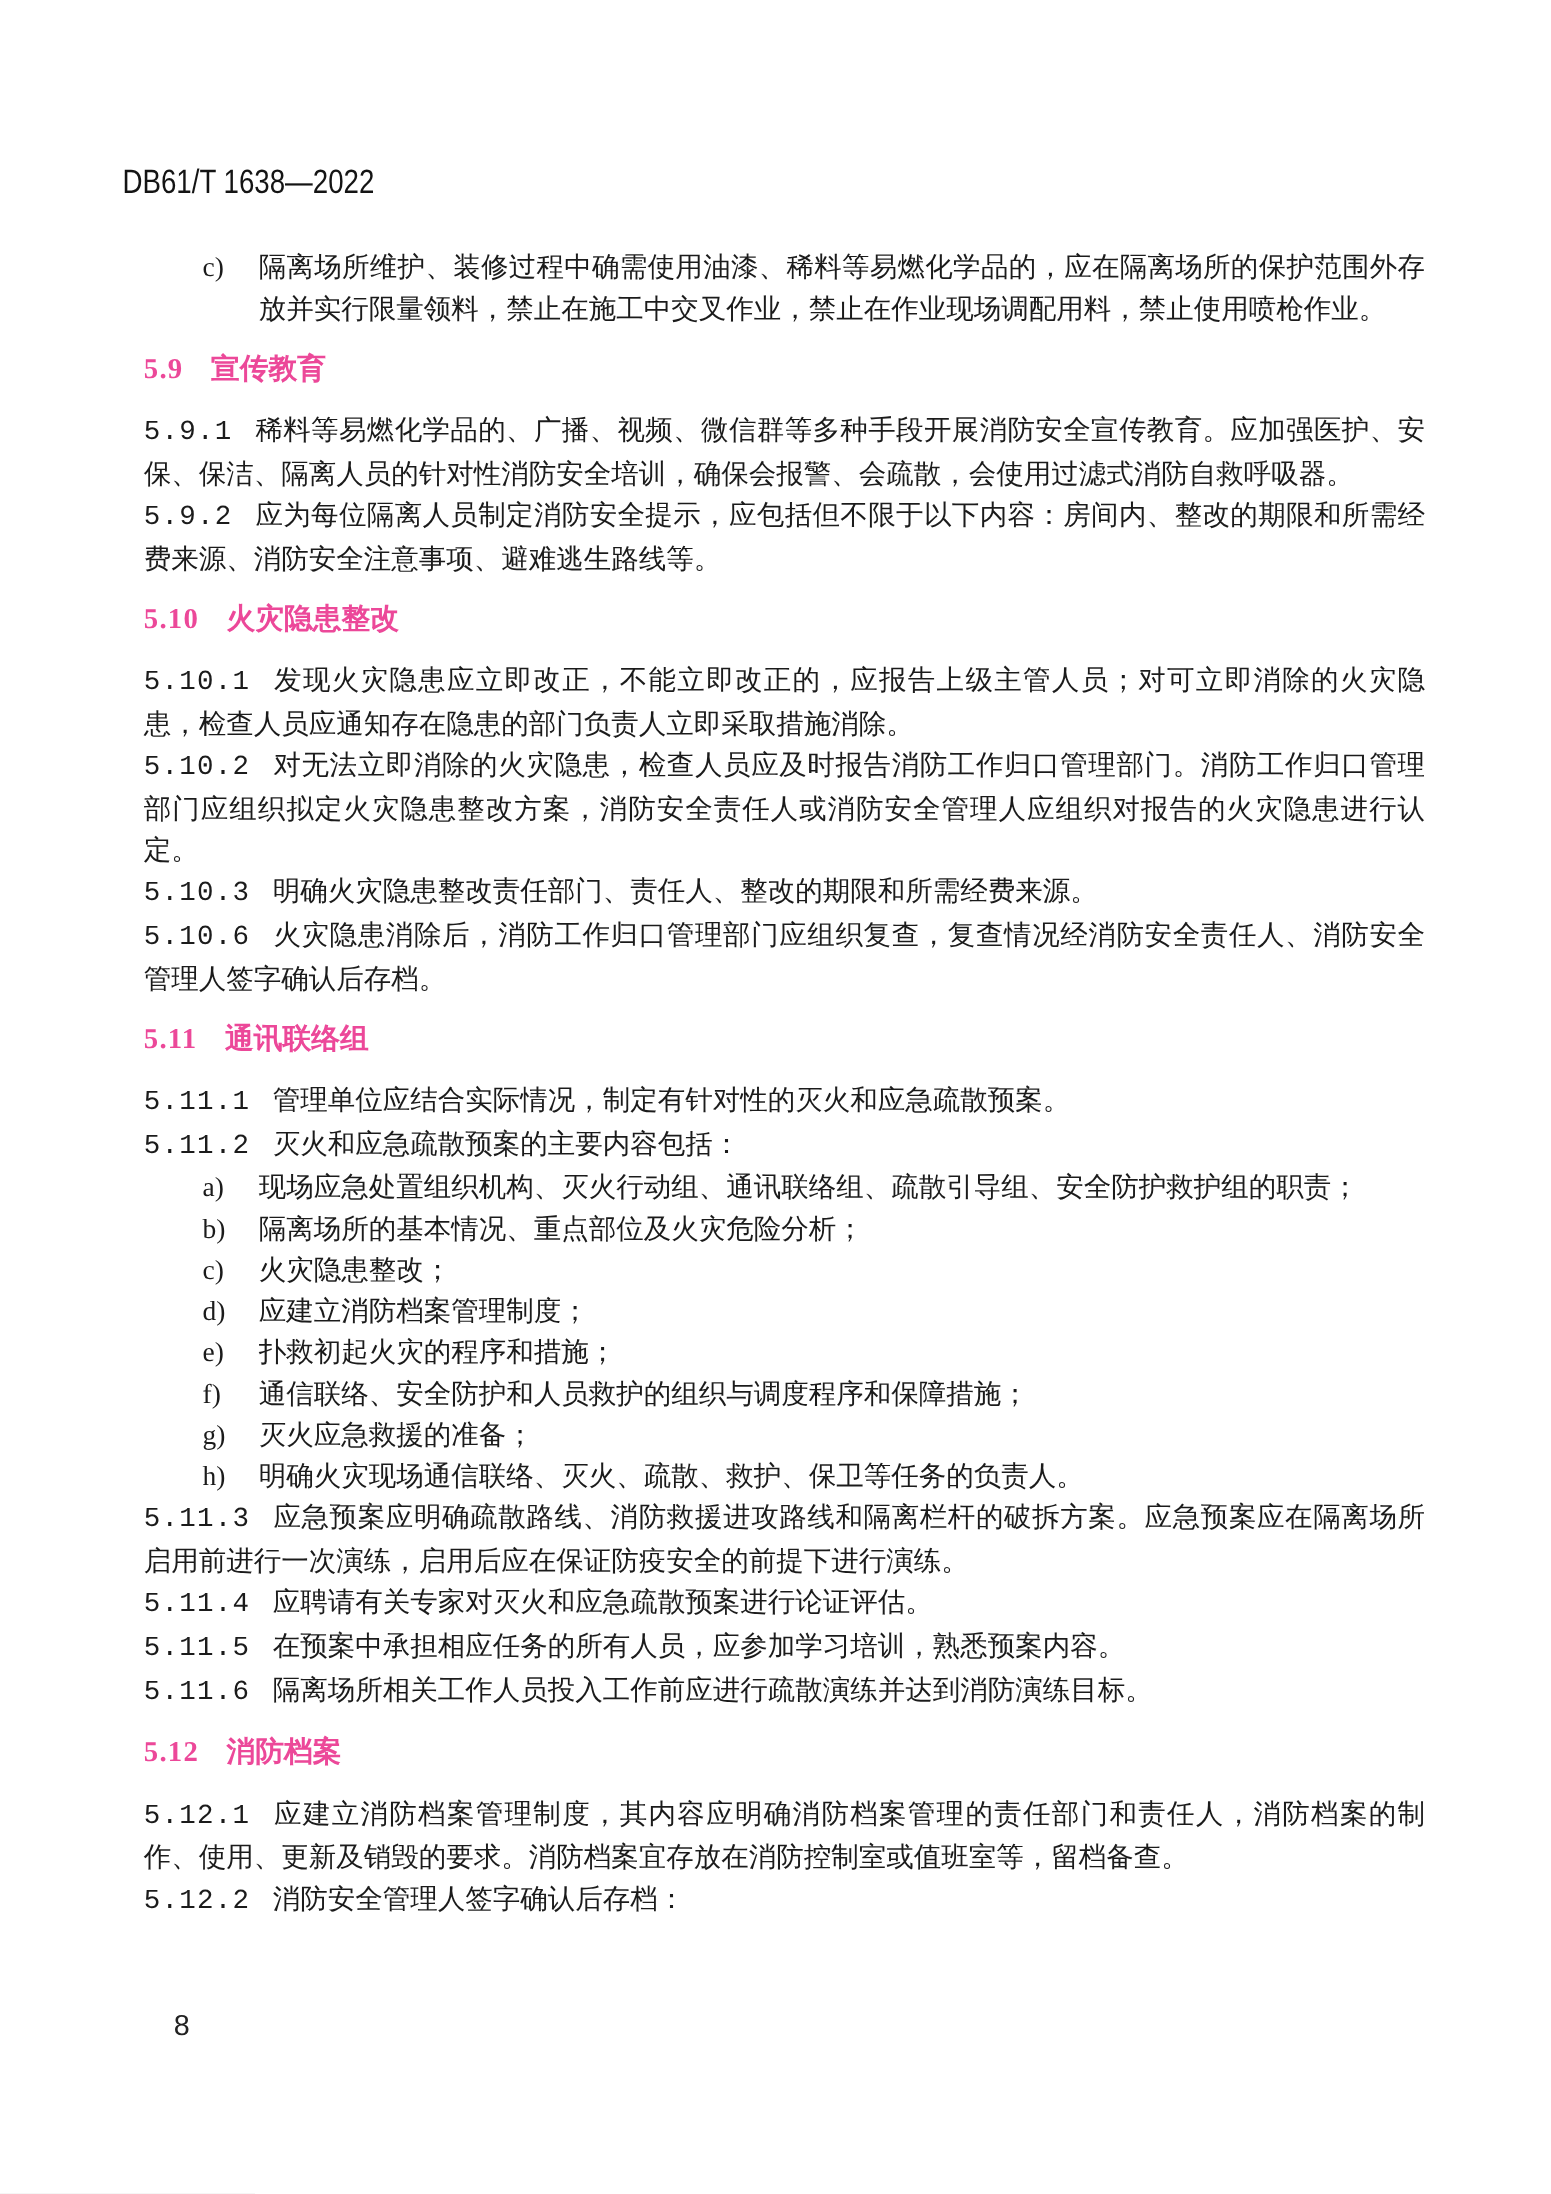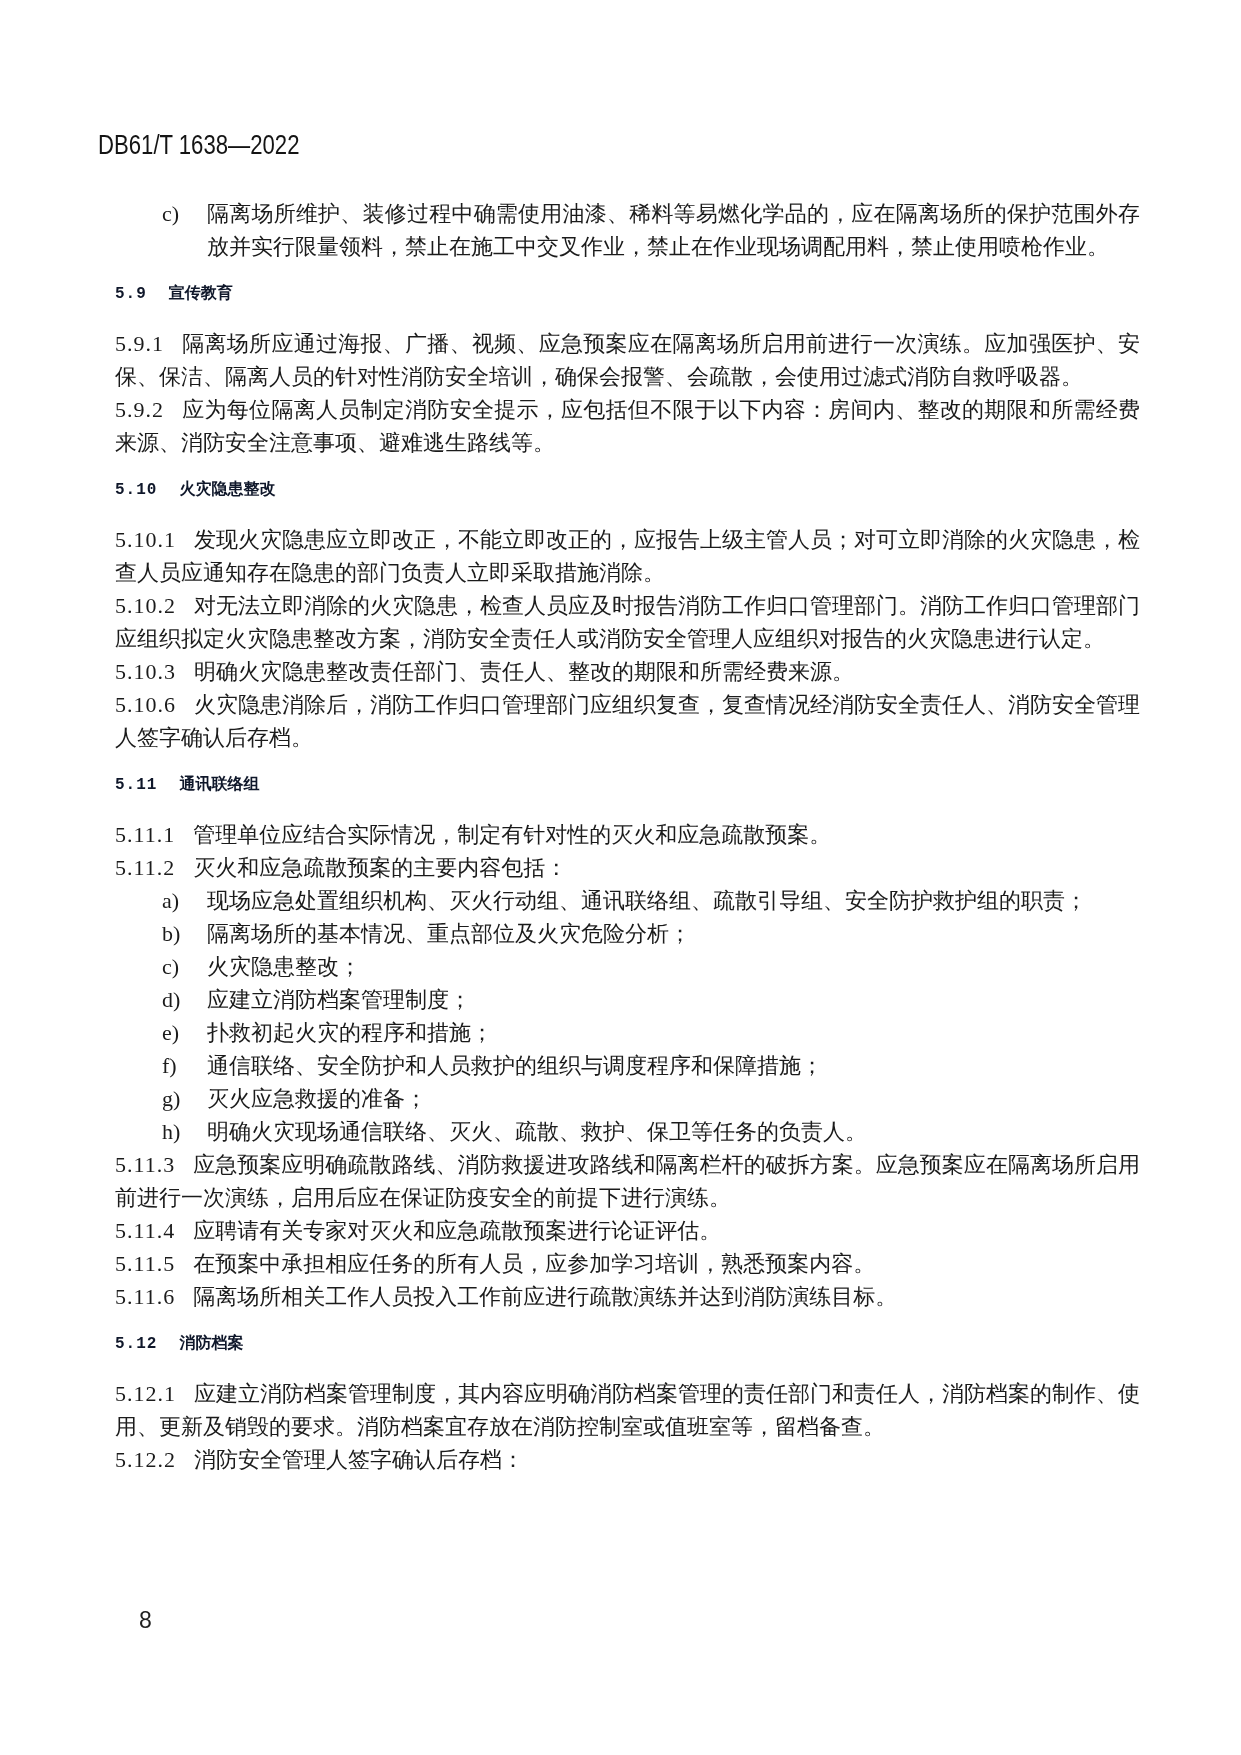--- a/index.html
+++ b/index.html
@@ -30,31 +30,31 @@
     left: 115px;
     top: 197px;
     width: 1025px;
     font-size: 22px;
     line-height: 33px;
     text-align: justify;
     text-align-last: left;
   }
   .clause { margin: 0; }
   .clause .num {
-    font-family: Liberation Serif, serif;
+    font-family: Liberation Mono, monospace;
     letter-spacing: 1px;
     margin-right: 18px;
     white-space: nowrap;
   }
   .sec {
     margin: 15px 0 16px 0;
-    font-family: Liberation Mono, monospace;
-    font-size: 16px;
+    font-family: Liberation Serif, serif;
+    font-size: 23px;
     font-weight: bold;
-    color: #0f172a;
+    color: #ec4899;
     text-align: left;
   }
   .sec .num { margin-right: 22px; letter-spacing: 1px; }
   .li {
     position: relative;
     padding-left: 92px;
     margin: 0;
   }
   .li .lbl {
     position: absolute;
@@ -83,21 +83,21 @@
     <div class="li">
       <span class="lbl">c)</span>
       <span>隔离场所维护、装修过程中确需使用油漆、稀料等易燃化学品的，应在隔离场所的保护范围外存放并实行限量领料，禁止在施工中交叉作业，禁止在作业现场调配用料，禁止使用喷枪作业。</span>
     </div>
 
     <h2 class="sec">
       <span class="num">5.9</span><span>宣传教育</span>
     </h2>
 
     <p class="clause">
-      <span class="num">5.9.1</span><span>隔离场所应通过海报、广播、视频、应急预案应在隔离场所启用前进行一次演练。应加强医护、安保、保洁、隔离人员的针对性消防安全培训，确保会报警、会疏散，会使用过滤式消防自救呼吸器。</span>
+      <span class="num">5.9.1</span><span>稀料等易燃化学品的、广播、视频、微信群等多种手段开展消防安全宣传教育。应加强医护、安保、保洁、隔离人员的针对性消防安全培训，确保会报警、会疏散，会使用过滤式消防自救呼吸器。</span>
     </p>
 
     <p class="clause">
       <span class="num">5.9.2</span><span>应为每位隔离人员制定消防安全提示，应包括但不限于以下内容：房间内、整改的期限和所需经费来源、消防安全注意事项、避难逃生路线等。</span>
     </p>
 
     <h2 class="sec">
       <span class="num">5.10</span><span>火灾隐患整改</span>
     </h2>
 

